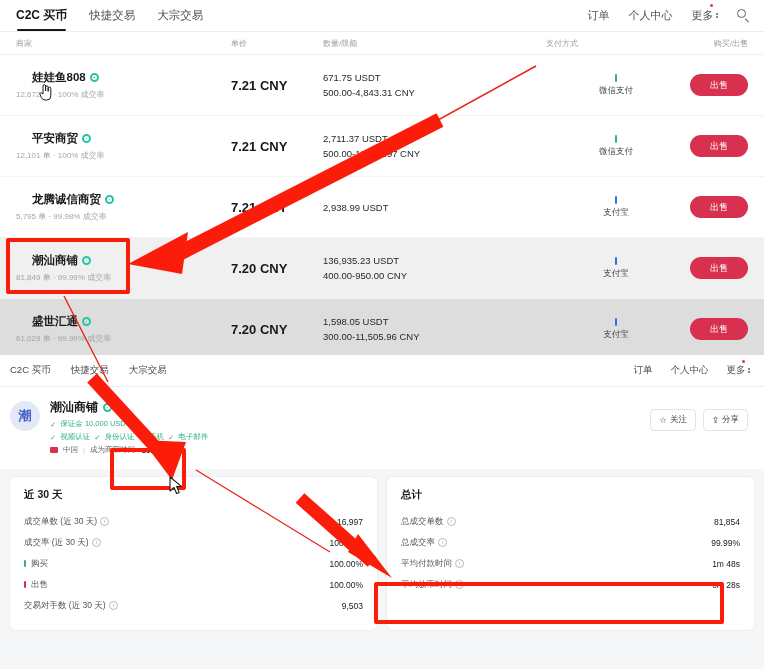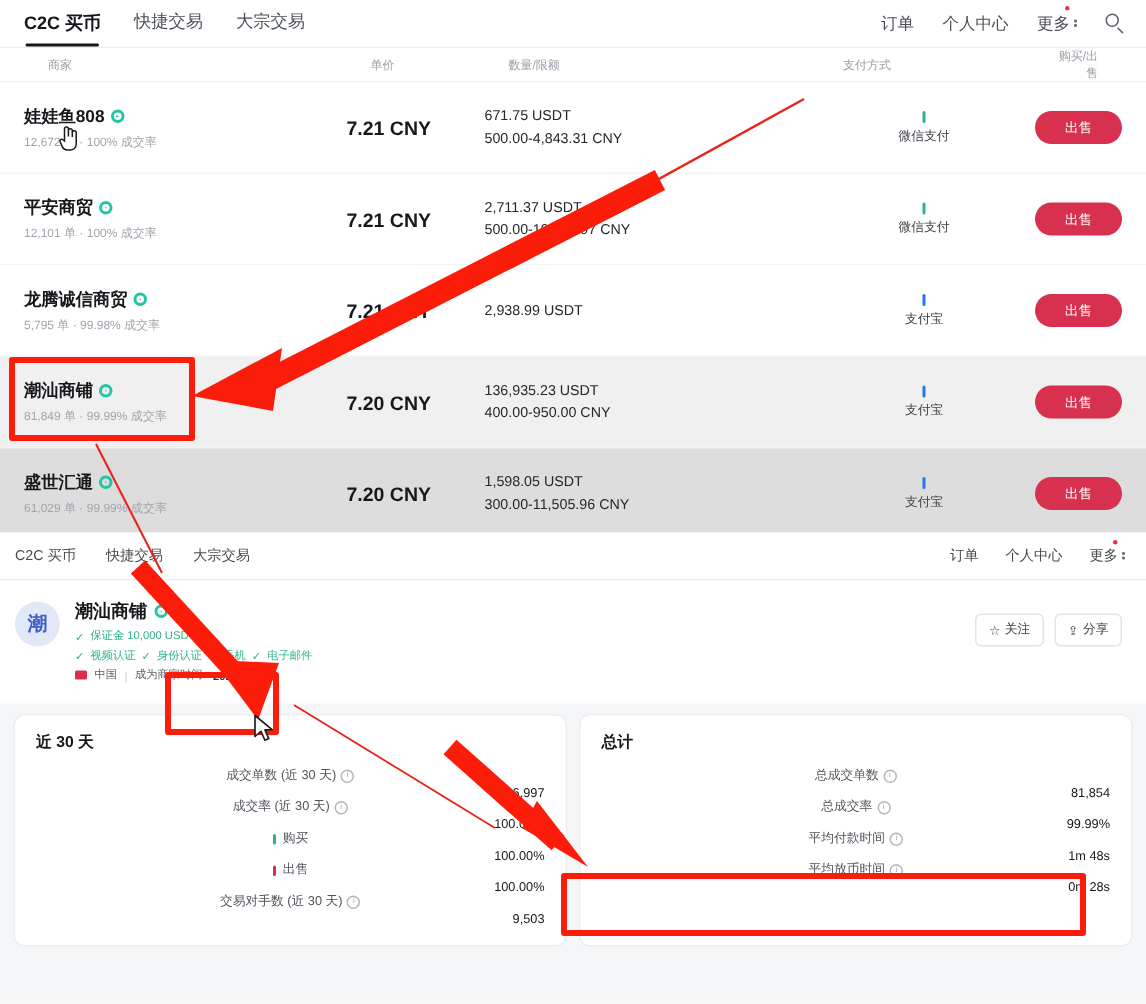--- a/index.html
+++ b/index.html
@@ -48,37 +48,37 @@
   }
   .search-ico:after{
     content:"";position:absolute;left:8px;top:8.5px;width:4.5px;height:1.3px;background:#5b6068;
     transform:rotate(45deg);transform-origin:left center;
   }
   .nav-underline{height:1px;background:#eceef1;width:100%;}
 
   
   .thead{
     display:flex;align-items:center;height:22px;
-    font-size:8px;color:#9aa0a8;padding:0 32px;
+    font-size:8px;color:#9aa0a8;padding:0 16px;
     border-bottom:1px solid #f0f1f3;
   }
   .c-merchant{width:215px;flex:none;}
   .c-price{width:92px;flex:none;}
   .c-qty{width:223px;flex:none;}
   .c-pay{width:140px;flex:none;}
   .c-act{flex:1;text-align:right;}
 
   .trow{
     display:flex;align-items:center;height:60px;
     padding:0 16px;border-bottom:1px solid #f3f4f6;
     background:#fff;position:relative;
   }
   .trow.shaded{background:#f0f0f0;}
   .trow.shaded2{background:#dddddd;}
-  .m-name{display:flex;align-items:center;gap:4px;}
+  .m-name{display:flex;align-items:center;gap:4px;margin-left:16px;}
   .m-name span.nm{font-size:11.5px;font-weight:bold;color:#17181c;}
   .badge-ring{
     width:9px;height:9px;border-radius:50%;border:2px solid #23c6a4;box-sizing:border-box;
     display:inline-block;position:relative;
   }
   .badge-ring:after{
     content:"";position:absolute;left:1.6px;top:1.6px;width:1.8px;height:1.8px;background:#23c6a4;border-radius:50%;
   }
   .m-sub{font-size:8px;color:#a0a5ad;margin-top:4px;}
   .price{font-size:13px;font-weight:bold;color:#17181c;}
@@ -124,21 +124,21 @@
     border:1px solid #e1e3e7;border-radius:4px;background:#fff;
     font-size:8.5px;color:#3e434a;padding:4px 8px;display:flex;align-items:center;gap:3px;
   }
 
   .stats-wrap{display:flex;gap:10px;padding:8px 10px 0 10px;}
   .card{
     background:#fff;border-radius:6px;padding:11px 14px 14px 14px;flex:1;
     box-shadow:0 0 0 1px #eceef1;
   }
   .card-title{font-size:10.5px;font-weight:bold;color:#17181c;margin-bottom:9px;}
-  .srow{display:flex;align-items:center;height:21px;font-size:8.5px;flex-direction:column;}
+  .srow{display:flex;align-items:center;height:21px;font-size:8.5px;}
   .slabel{color:#50555c;display:flex;align-items:center;gap:3px;}
   .sval{margin-left:auto;color:#17181c;font-size:8.5px;}
   .info-ico{
     width:7px;height:7px;border-radius:50%;border:0.8px solid #b3b8bf;
     display:inline-flex;align-items:center;justify-content:center;
     font-size:5px;color:#9aa0a8;line-height:1;font-style:normal;
   }
   .tag-bar{width:2px;height:7px;border-radius:1px;display:inline-block;margin-right:2px;}
   .box{
     position:absolute;border:4px solid #fb1c09;border-radius:2px;box-sizing:border-box;

